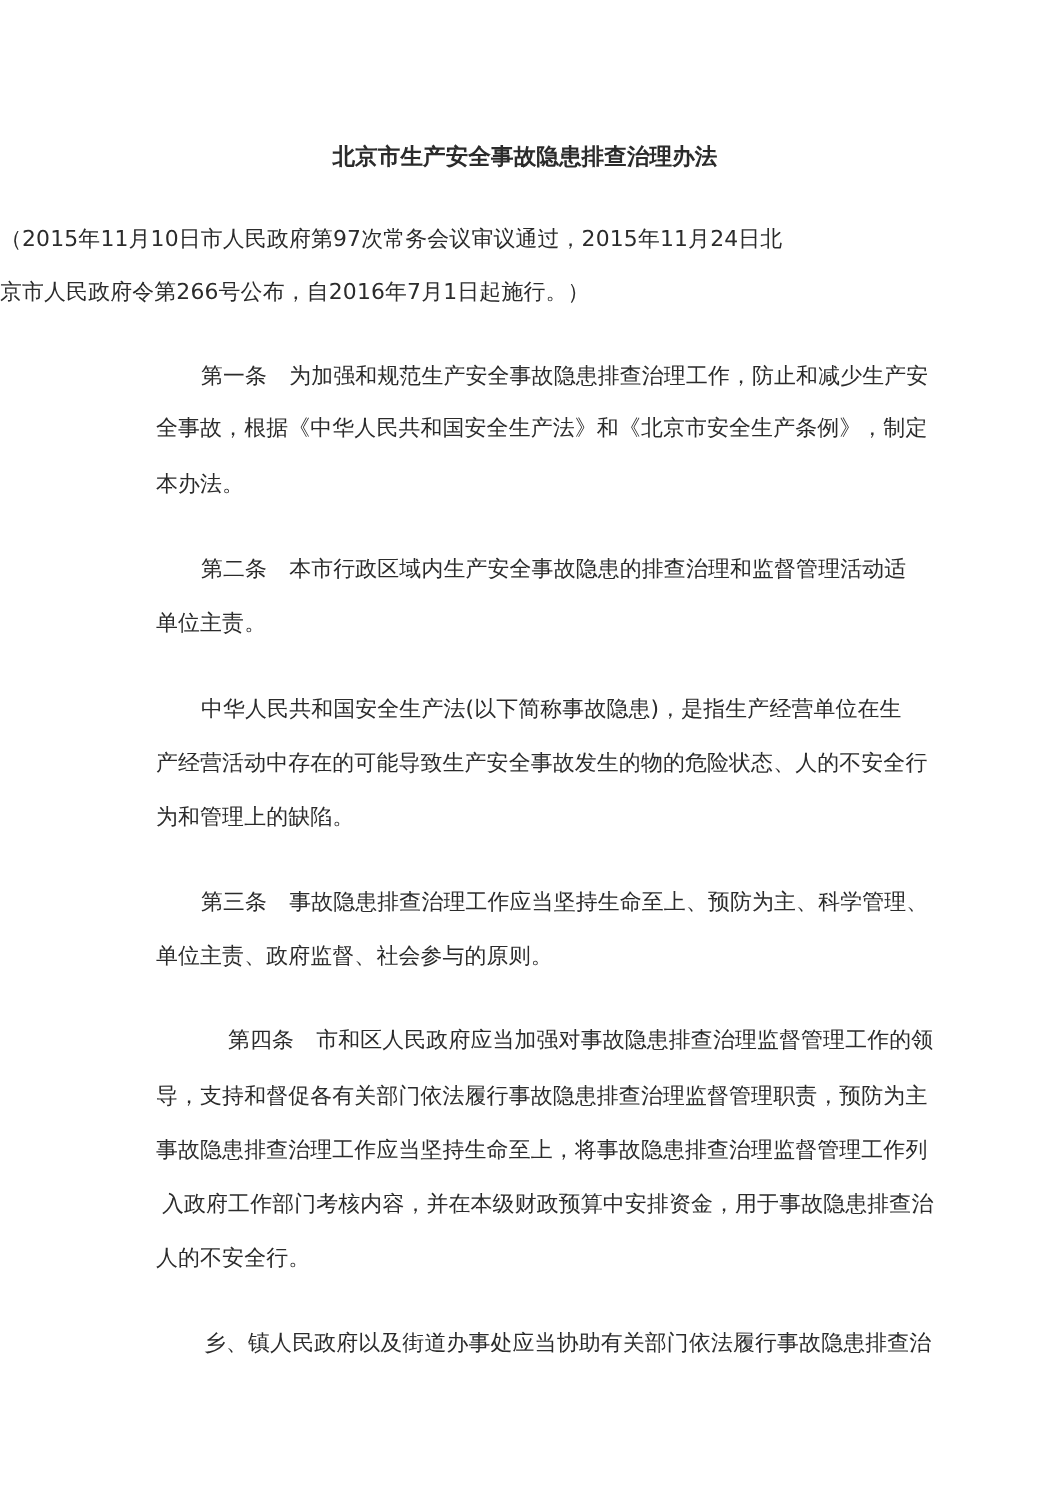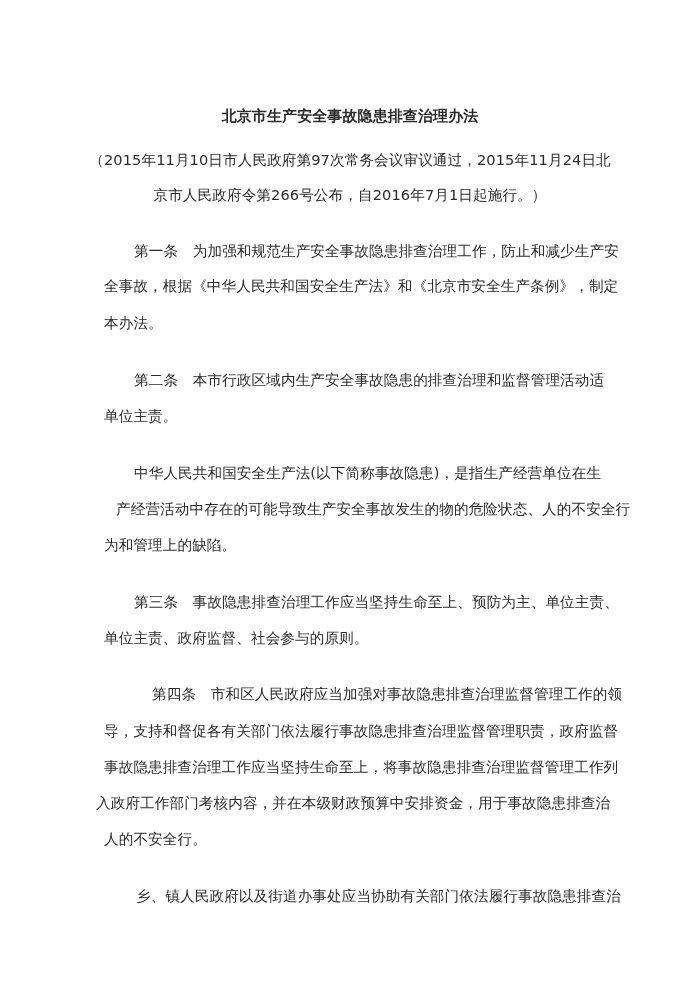--- a/index.html
+++ b/index.html
@@ -1,44 +1,44 @@
 <!DOCTYPE html>
 <html><head>
 <meta charset="utf-8">
 <style>
   html, body { margin: 0; padding: 0; background: #ffffff; }
   body { width: 700px; height: 990px; position: relative; overflow: hidden;
          font-family: "DejaVu Sans", "Liberation Sans", sans-serif; color: #2b2b2b; }
   .line { position: absolute; font-size: 14.6px; white-space: nowrap; line-height: 20px; letter-spacing: 0.1px; }
-  .title { font-weight: bold; font-size: 15px; left: 0; width: 700px; text-align: center; margin-top: 12px; }
-  .center { left: 0; width: 700px; text-align: center; }
+  .title { font-weight: bold; font-size: 15px; left: 0; width: 700px; text-align: center; }
+  .center { left: 0; width: 700px; }
 </style>
 </head>
 <body>
 
 <div>
   <div class="line title" style="top:94px">北京市生产安全事故隐患排查治理办法</div>
 
   <div class="line center" style="top:150px">（2015年11月10日市人民政府第97次常务会议审议通过，2015年11月24日北</div>
   <div class="line center" style="top:185px">京市人民政府令第266号公布，自2016年7月1日起施行。）</div>
 
   <div class="line" style="left:134px;top:241px">第一条　为加强和规范生产安全事故隐患排查治理工作，防止和减少生产安</div>
   <div class="line" style="left:104px;top:276px">全事故，根据《中华人民共和国安全生产法》和《北京市安全生产条例》，制定</div>
   <div class="line" style="left:104px;top:313px">本办法。</div>
 
   <div class="line" style="left:134px;top:370px">第二条　本市行政区域内生产安全事故隐患的排查治理和监督管理活动适</div>
   <div class="line" style="left:104px;top:406px">单位主责。</div>
 
   <div class="line" style="left:134px;top:463px">中华人民共和国安全生产法(以下简称事故隐患)，是指生产经营单位在生</div>
-  <div class="line" style="left:116px;top:499px">产经营活动中存在的可能导致生产安全事故发生的物的危险状态、人的不安全行</div>
+  <div class="line" style="left:104px;top:499px">产经营活动中存在的可能导致生产安全事故发生的物的危险状态、人的不安全行</div>
   <div class="line" style="left:104px;top:535px">为和管理上的缺陷。</div>
 
-  <div class="line" style="left:134px;top:592px">第三条　事故隐患排查治理工作应当坚持生命至上、预防为主、单位主责、</div>
+  <div class="line" style="left:134px;top:592px">第三条　事故隐患排查治理工作应当坚持生命至上、预防为主、科学管理、</div>
   <div class="line" style="left:104px;top:628px">单位主责、政府监督、社会参与的原则。</div>
 
   <div class="line" style="left:152px;top:684px">第四条　市和区人民政府应当加强对事故隐患排查治理监督管理工作的领</div>
-  <div class="line" style="left:104px;top:721px">导，支持和督促各有关部门依法履行事故隐患排查治理监督管理职责，政府监督</div>
+  <div class="line" style="left:104px;top:721px">导，支持和督促各有关部门依法履行事故隐患排查治理监督管理职责，预防为主</div>
   <div class="line" style="left:104px;top:757px">事故隐患排查治理工作应当坚持生命至上，将事故隐患排查治理监督管理工作列</div>
-  <div class="line" style="left:96px;top:793px">入政府工作部门考核内容，并在本级财政预算中安排资金，用于事故隐患排查治</div>
+  <div class="line" style="left:108px;top:793px">入政府工作部门考核内容，并在本级财政预算中安排资金，用于事故隐患排查治</div>
   <div class="line" style="left:104px;top:829px">人的不安全行。</div>
 
   <div class="line" style="left:136px;top:886px">乡、镇人民政府以及街道办事处应当协助有关部门依法履行事故隐患排查治</div>
 </div>
 
 </body></html>

